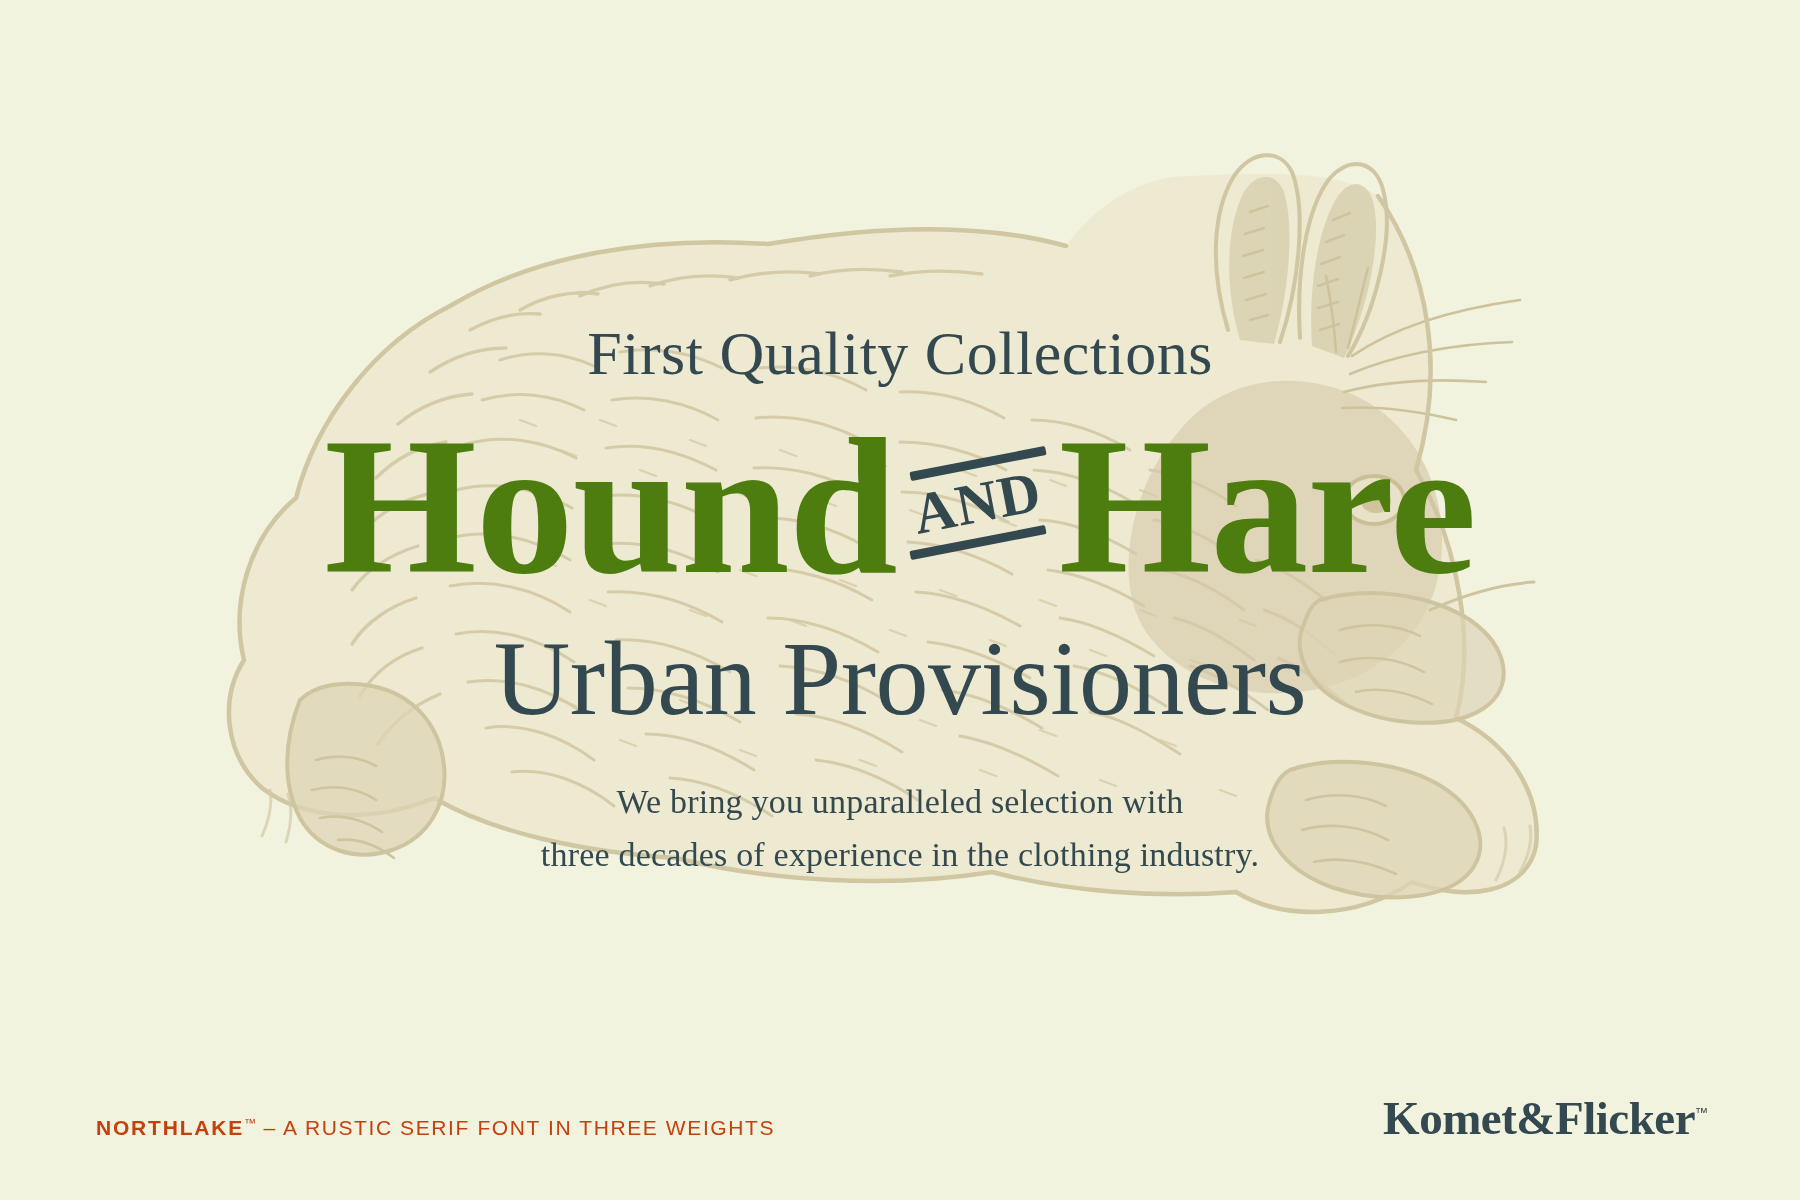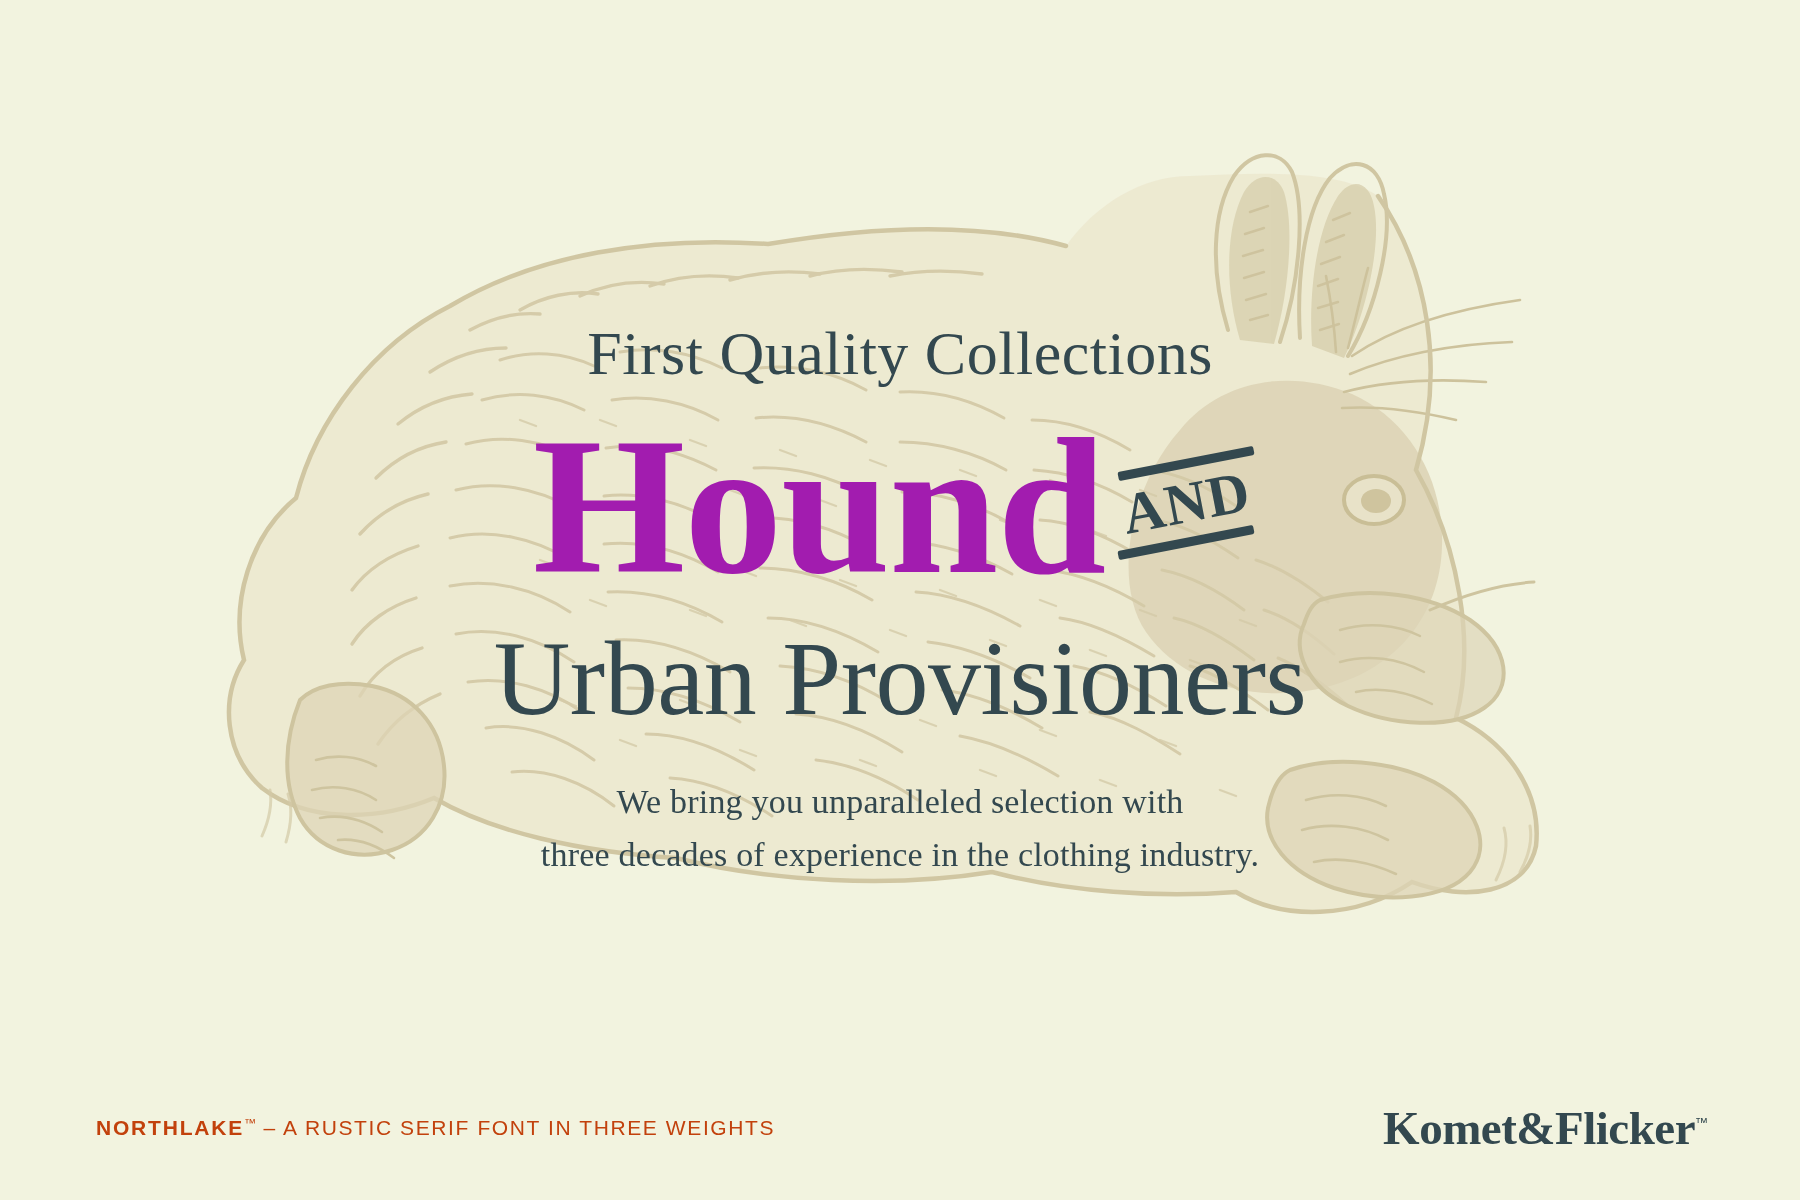--- a/index.html
+++ b/index.html
@@ -69,21 +69,21 @@
     align-items: center;
     justify-content: center;
     white-space: nowrap;
   }
 
   .headline-word {
     font-family: "Liberation Serif", serif;
     font-size: 196px;
     line-height: 1;
     font-weight: 700;
-    color: #a21caf;
+    color: #4d7c0f;
     letter-spacing: -1px;
   }
 
   .amp-block {
     position: relative;
     display: inline-flex;
     flex-direction: column;
     align-items: center;
     justify-content: center;
     width: 150px;
@@ -151,21 +151,21 @@
     vertical-align: super;
     letter-spacing: 0;
   }
   #footer-left .desc {
     font-weight: 400;
   }
 
   #footer-right {
     position: absolute;
     right: 92px;
-    bottom: 48px;
+    bottom: 58px;
     font-family: "Liberation Serif", serif;
     font-weight: 700;
     font-size: 47px;
     line-height: 1;
     color: #33484f;
     letter-spacing: -0.5px;
     white-space: nowrap;
   }
   #footer-right .tm {
     font-family: "Liberation Sans", sans-serif;
@@ -460,20 +460,21 @@
 
     <div class="headline-row">
       <span class="headline-word">Hound</span>
 
       <span class="amp-block">
         <span class="amp-rule top"></span>
         <span class="amp-word">AND</span>
         <span class="amp-rule bottom"></span>
       </span>
 
+      <span class="headline-word">Hare</span>
     </div>
 
     <div class="subhead">Urban Provisioners</div>
 
     <div class="blurb">
       <span class="line">We bring you unparalleled selection with</span>
       <span class="line">three decades of experience in the clothing industry.</span>
     </div>
   </div>
 

